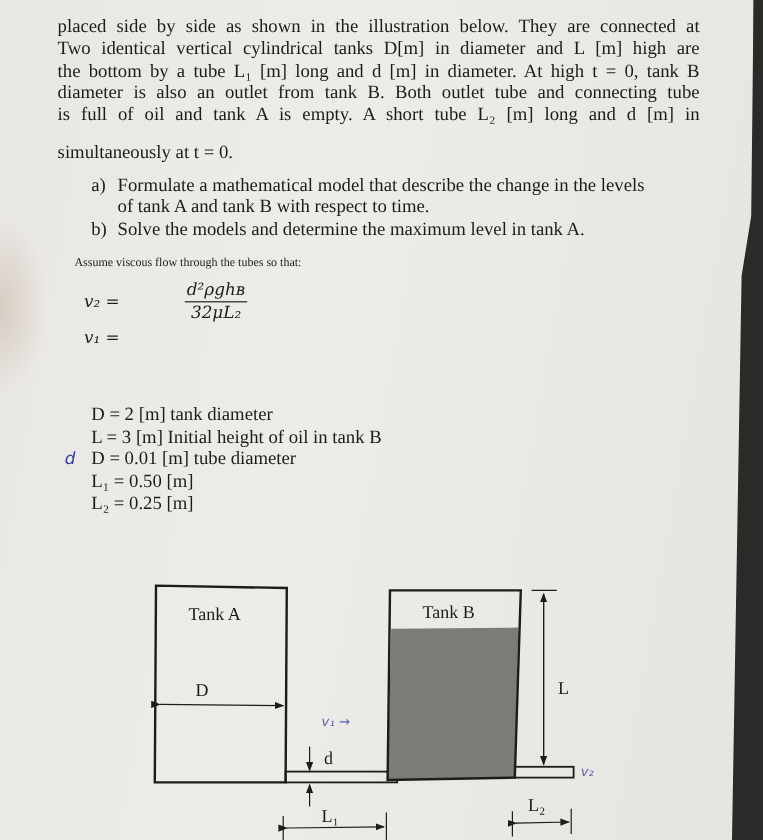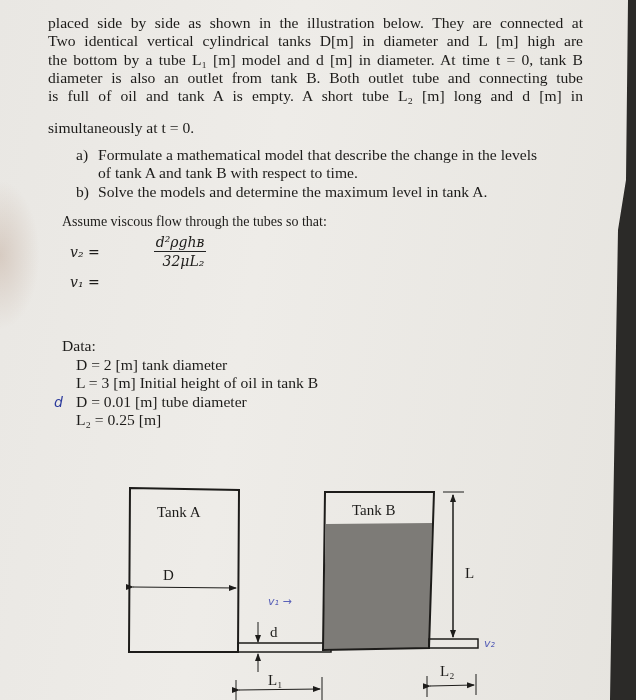--- a/index.html
+++ b/index.html
@@ -5,43 +5,43 @@
     html,body{margin:0;padding:0;}
     body{width:636px;height:700px;overflow:hidden;position:relative;background:#2b2a28;font-family:"Liberation Serif","DejaVu Serif",serif;color:#1d1c1a;}
     .paper{position:absolute;left:0;top:0;width:636px;height:700px;background:linear-gradient(100deg,#e9e7e3 0%,#eeece8 40%,#e6e4df 100%);clip-path:polygon(0 0,628px 0,626px 180px,618px 230px,610px 700px,0 700px);}
     .shadow{position:absolute;left:0;top:180px;width:40px;height:150px;background:radial-gradient(ellipse at 0% 50%,rgba(180,150,130,.35),rgba(0,0,0,0) 70%);}
     .para{position:absolute;left:48px;top:14px;width:535px;font-size:15.6px;line-height:18.3px;text-align:justify;text-align-last:left;}
     .para-line{display:block;text-align:justify;text-align-last:justify;white-space:nowrap;}
     .para-line.last{text-align-last:left;margin-top:14px;}
     .list{position:absolute;left:76px;top:146px;width:470px;font-size:15.6px;line-height:18.3px;}
     .item{position:relative;padding-left:22px;}
     .item .mark{position:absolute;left:0;top:0;}
-    .assume{position:absolute;left:62px;top:214px;font-size:14px;}
+    .assume{position:absolute;left:62px;top:214px;font-size:10px;}
     .eq{position:absolute;left:70px;font-family:"DejaVu Serif",serif;font-style:italic;font-size:14px;display:flex;align-items:center;gap:48px;}
     .eq .lhs{margin-right:6px;}
-    .frac{display:inline-flex;flex-direction:column;align-items:flex-end;}
+    .frac{display:inline-flex;flex-direction:column;align-items:center;}
     .frac .num{padding:0 2px;}
     .frac .bar{height:1px;background:#222;align-self:stretch;margin:1px 0;}
     .data{position:absolute;left:62px;top:337px;font-size:15.6px;line-height:18.5px;}
     .data .row{padding-left:14px;}
     .data .hand{position:absolute;left:-20px;color:#2b3a9c;font-family:"DejaVu Sans",sans-serif;font-style:italic;font-size:14px;}
     svg{position:absolute;left:0;top:0;}
     .lbl{font-family:"Liberation Serif",serif;font-size:15px;fill:#1d1c1a;}
     .hw{font-family:"DejaVu Sans",sans-serif;font-style:italic;font-size:11px;fill:#5a62b8;}
   </style>
 </head>
 <body>
 
 <div class="paper"></div>
 <div class="shadow"></div>
 
 <div class="para">
   <span class="para-line">placed side by side as shown in the illustration below. They are connected at</span>
   <span class="para-line">Two identical vertical cylindrical tanks D[m] in diameter and L [m] high are</span>
-  <span class="para-line">the bottom by a tube L₁ [m] model and d [m] in diameter. At time t = 0, tank B</span>
+  <span class="para-line">the bottom by a tube L₁ [m] long and d [m] in diameter. At high t = 0, tank B</span>
   <span class="para-line">diameter is also an outlet from tank B. Both outlet tube and connecting tube</span>
   <span class="para-line">is full of oil and tank A is empty. A short tube L₂ [m] long and d [m] in</span>
   <span class="para-line last">simultaneously at t = 0.</span>
 </div>
 
 <div class="list">
   <div class="item">
     <span class="mark">a)</span>
     <span>Formulate a mathematical model that describe the change in the levels of tank A and tank B with respect to time.</span>
   </div>
@@ -60,27 +60,27 @@
     <span class="bar"></span>
     <span class="num">32μL₂</span>
   </span>
 </div>
 
 <div class="eq" style="top:274px;">
   <span class="lhs">v₁ =</span>
 </div>
 
 <div class="data">
-  <div>Data:</div>
   <div class="row">D = 2 [m] tank diameter</div>
   <div class="row">L = 3 [m] Initial height of oil in tank B</div>
   <div class="row" style="position:relative;">
     <span class="hand" style="left:-8px;">d</span>
     <span>D = 0.01 [m] tube diameter</span>
   </div>
+  <div class="row">L₁ = 0.50 [m]</div>
   <div class="row">L₂ = 0.25 [m]</div>
 </div>
 
 <svg width="636" height="700" viewBox="0 0 636 700">
   <defs>
     <marker id="ah" markerWidth="8" markerHeight="8" refX="7" refY="4" orient="auto">
       <path d="M0,1 L8,4 L0,7 z" fill="#1d1c1a"></path>
     </marker>
   </defs>
 

